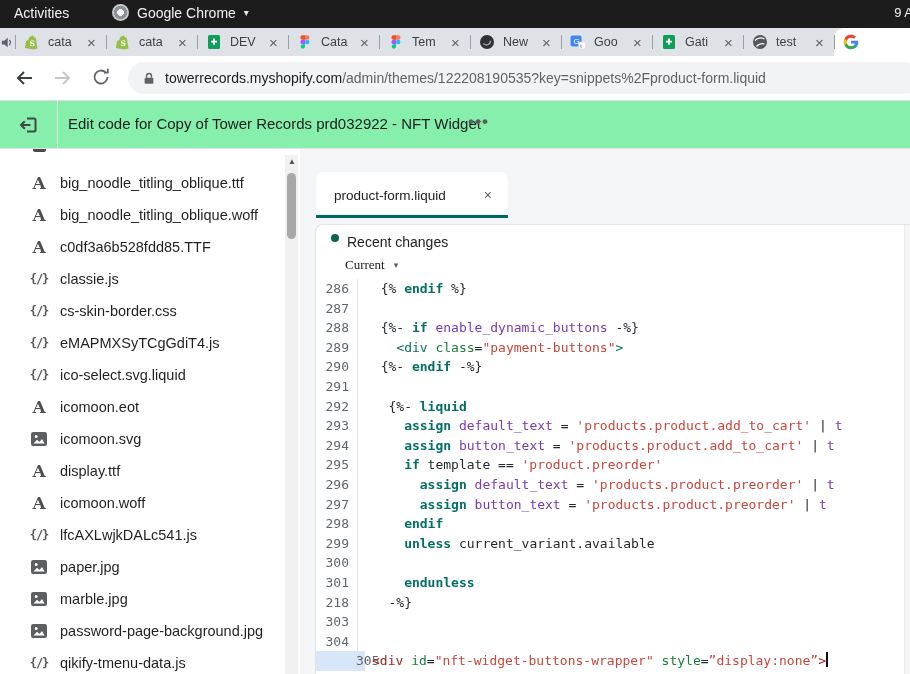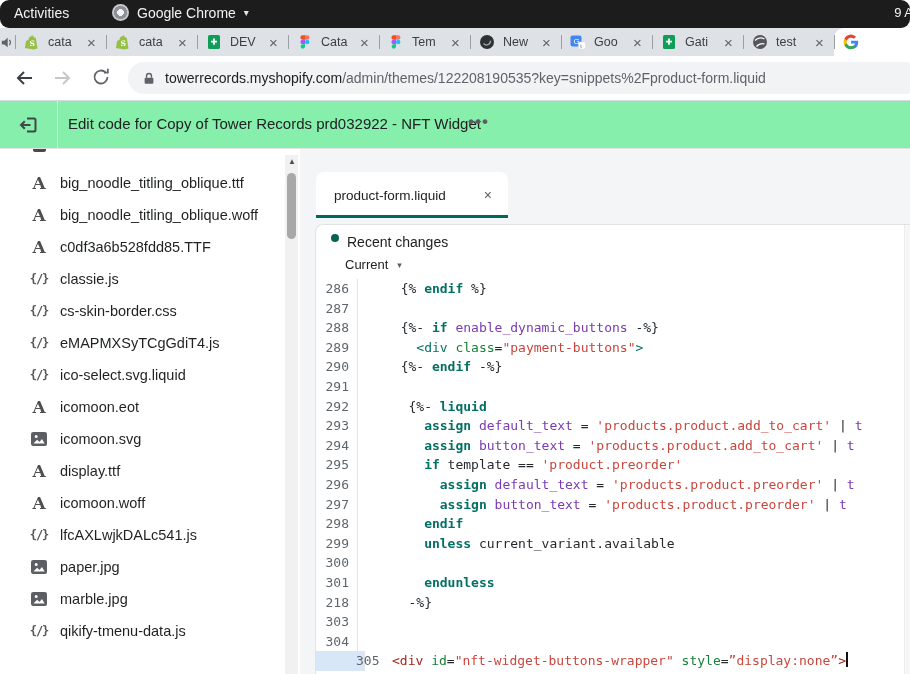--- a/index.html
+++ b/index.html
@@ -1,20 +1,20 @@
 <!DOCTYPE html>
 <html><head>
 <meta charset="utf-8">
 <style>
   * { margin:0; padding:0; box-sizing:border-box; }
   html,body { width:910px; height:674px; overflow:hidden; background:#fff;
               font-family:"Liberation Sans", sans-serif; }
 
   
-  .sysbar { position:relative; height:28px; background:#1c1c1c; color:#f2f2f2; font-size:14px;border-radius:9px; }
+  .sysbar { position:relative; height:28px; background:#1c1c1c; color:#f2f2f2; font-size:14px; }
   .sysbar .activities { position:absolute; left:14px; top:5px; }
   .sysbar .appmenu { position:absolute; left:112px; top:4px; display:flex; align-items:center; gap:8px; }
   .sysbar .appmenu .caret { font-size:10px; color:#e8e8e8; }
   .sysbar .clock { position:absolute; right:-3px; top:5px; font-size:13px; }
   .chrome-logo { width:17px; height:17px; border-radius:50%;
     background:radial-gradient(circle at 50% 50%, #f1f3f4 0 29%, #8d9196 30% 55%, #c7cacd 56% 100%); }
 
   
   .tabstrip { height:28px; background:#dee1e6; display:flex; align-items:stretch; position:relative; }
   .speaker { width:46px; display:flex; align-items:center; justify-content:center; }
@@ -66,30 +66,30 @@
            border-radius:8px 8px 0 0; display:flex; align-items:center; padding:0 16px 0 18px; }
   .edtab-label { flex:1; font-size:13.5px; color:#202223; }
   .edtab-close { color:#5c5f62; font-size:14px; }
   .edtab-underline { position:absolute; left:0; right:0; bottom:0; height:3px; }
 
   .card { position:absolute; left:15px; top:75px; right:-2px; bottom:-2px; background:#fff;
           border:1px solid #e1e3e5; border-right:none; border-radius:8px 0 0 0; overflow:hidden; }
   .meta { position:absolute; top:9px; left:15px; }
   .recent { display:flex; align-items:flex-start; font-size:14px; color:#202223; }
   .recent-dot { width:8px; height:8px; border-radius:50%; margin-right:8px; }
-  .version { margin:7px 0 0 14px; font-size:13px; color:#202223; display:flex; align-items:center; }
+  .version { margin:7px 0 0 14px; font-size:13px; color:#202223; display:flex; align-items:center;font-family:Liberation Serif, serif; }
   .version .caret { font-size:9px; color:#5c5f62; margin-left:9px; }
 
   .code { position:absolute; top:54px; left:0; right:0; font-family:"DejaVu Sans Mono", monospace;
           font-size:13px; }
   .cl { height:19.6px; line-height:19.6px; display:flex; white-space:pre; }
   .ln { width:42px; flex:0 0 42px; text-align:right; padding-right:8px; color:#5e666d;
         border-right:1px solid #e4e4e4; }
   .cl.active .ln { background:#d7e7f7;padding-left:40px; }
-  .lc { padding-left:7px; overflow:hidden; color:#24292e;margin-left:20px; }
+  .lc { padding-left:7px; overflow:hidden; color:#24292e; }
   .tk-p   { color:#24292e; }
   .tk-k   { color:#037065; font-weight:bold; }
   .tk-v   { color:#7a3ab2; }
   .tk-s   { color:#c9463d; }
   .tk-attr{ color:#188038; }
   .tk-tag { color:#047065; }
   .tk-err { color:#a3251c; }
   .caret-bar { display:inline-block; width:2px; height:15px; background:#111; vertical-align:-2px; }
   .ed-scroll { position:absolute; top:0; bottom:0; right:0; width:8px; background:#f6f6f6; border-left:1px solid #ececec; }
 </style>
@@ -336,20 +336,30 @@
         </div>
         <div class="frow">
           <span class="ficon ficon-image">
             <svg width="16" height="14" viewBox="0 0 16 14">
               <rect width="16" height="14" rx="2.2" fill="#5c5f62"></rect>
               <circle cx="5.2" cy="4.6" r="1.5" fill="#fff"></circle>
               <path d="M2.5 11.5l3.6-3.8 2.3 2.3 2.6-3 2.6 4.5z" fill="#fff"></path>
             </svg>
           </span>
           <span class="fname">marble.jpg</span>
+        </div>
+        <div class="frow">
+          <span class="ficon ficon-image">
+            <svg width="16" height="14" viewBox="0 0 16 14">
+              <rect width="16" height="14" rx="2.2" fill="#5c5f62"></rect>
+              <circle cx="5.2" cy="4.6" r="1.5" fill="#fff"></circle>
+              <path d="M2.5 11.5l3.6-3.8 2.3 2.3 2.6-3 2.6 4.5z" fill="#fff"></path>
+            </svg>
+          </span>
+          <span class="fname">password-page-background.jpg</span>
         </div>
         <div class="frow">
           <span class="ficon ficon-code">{/}</span>
           <span class="fname">qikify-tmenu-data.js</span>
         </div>
       </div>
     <span class="sb-track"></span>
     <span class="sb-up">▲</span>
     <span class="sb-thumb"></span>
   </div>

